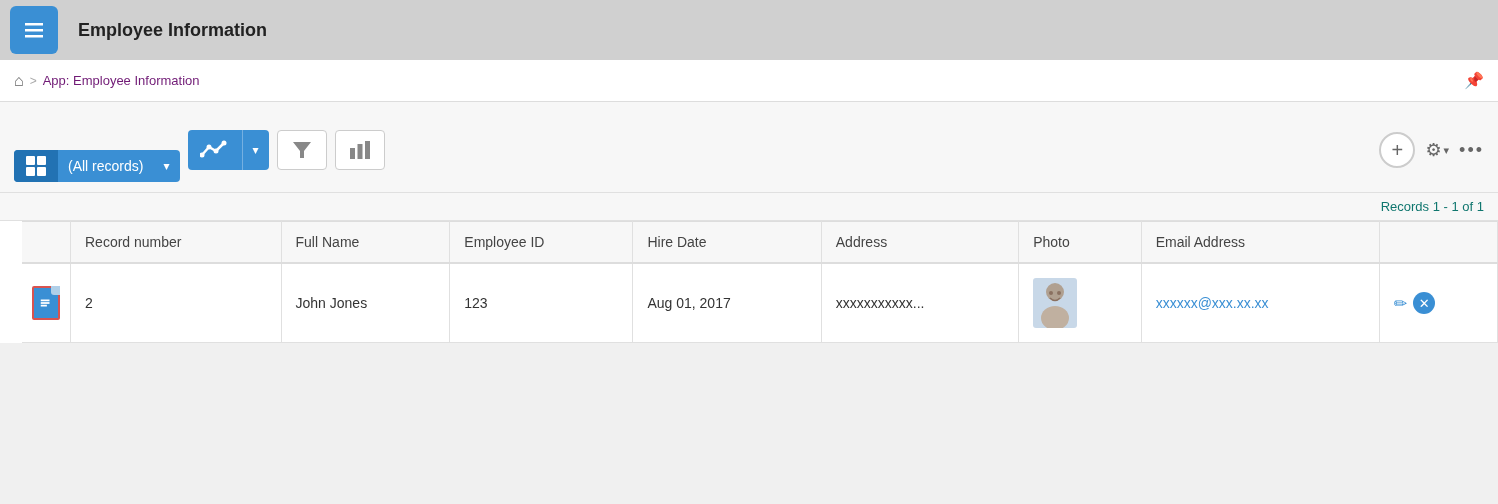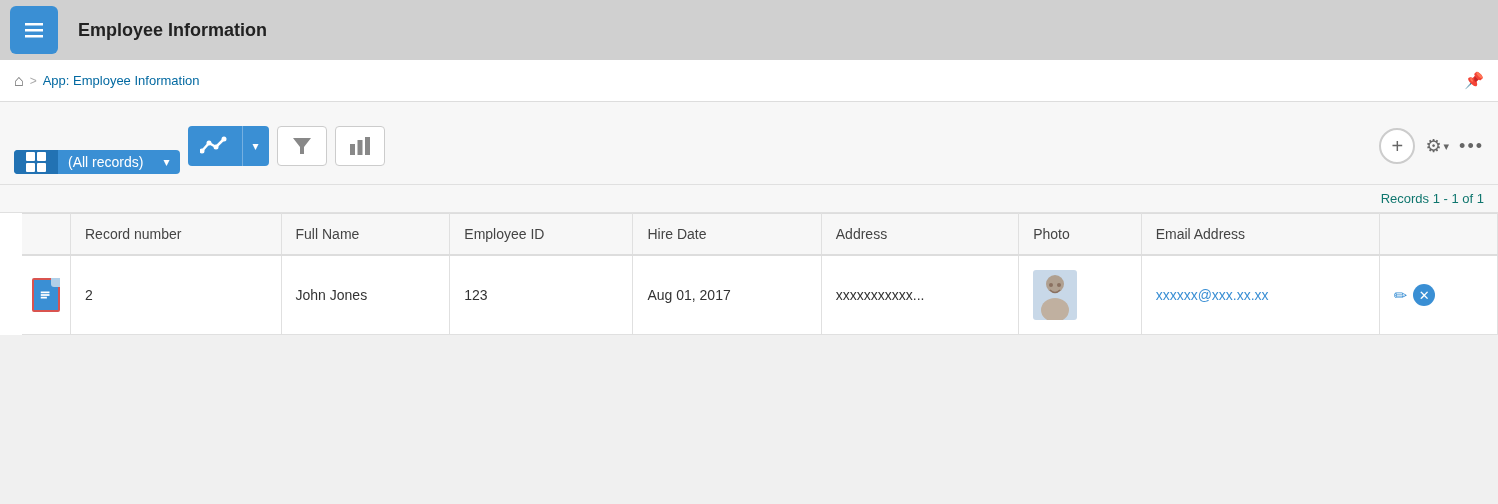--- a/index.html
+++ b/index.html
@@ -40,21 +40,21 @@
       padding: 0 14px;
       border-bottom: 1px solid #ddd;
       gap: 6px;
     }
     .breadcrumb-home {
       color: #666;
       font-size: 16px;
       cursor: pointer;
     }
     .breadcrumb-sep { color: #aaa; font-size: 12px; }
-    .breadcrumb-text { color: #0369a1; font-size: 13px; }
+    .breadcrumb-text { color: #701a75; font-size: 13px; }
     .breadcrumb-pin {
       margin-left: auto;
       color: #888;
       font-size: 16px;
       cursor: pointer;
     }
 
     
     .toolbar {
       background: #f7f7f7;
@@ -62,21 +62,21 @@
       display: flex;
       align-items: center;
       gap: 8px;
       border-bottom: 1px solid #e0e0e0;
     }
     .view-selector {
       display: flex;
       align-items: center;
       background: #3a8fd4;
       border-radius: 4px;
-      height: 24px;
+      height: 32px;
       overflow: hidden;
       margin-top: 32px;
     }
     .view-selector-icon {
       background: #2272b3;
       width: 44px;
       height: 40px;
       display: flex;
       align-items: center;
       justify-content: center;

